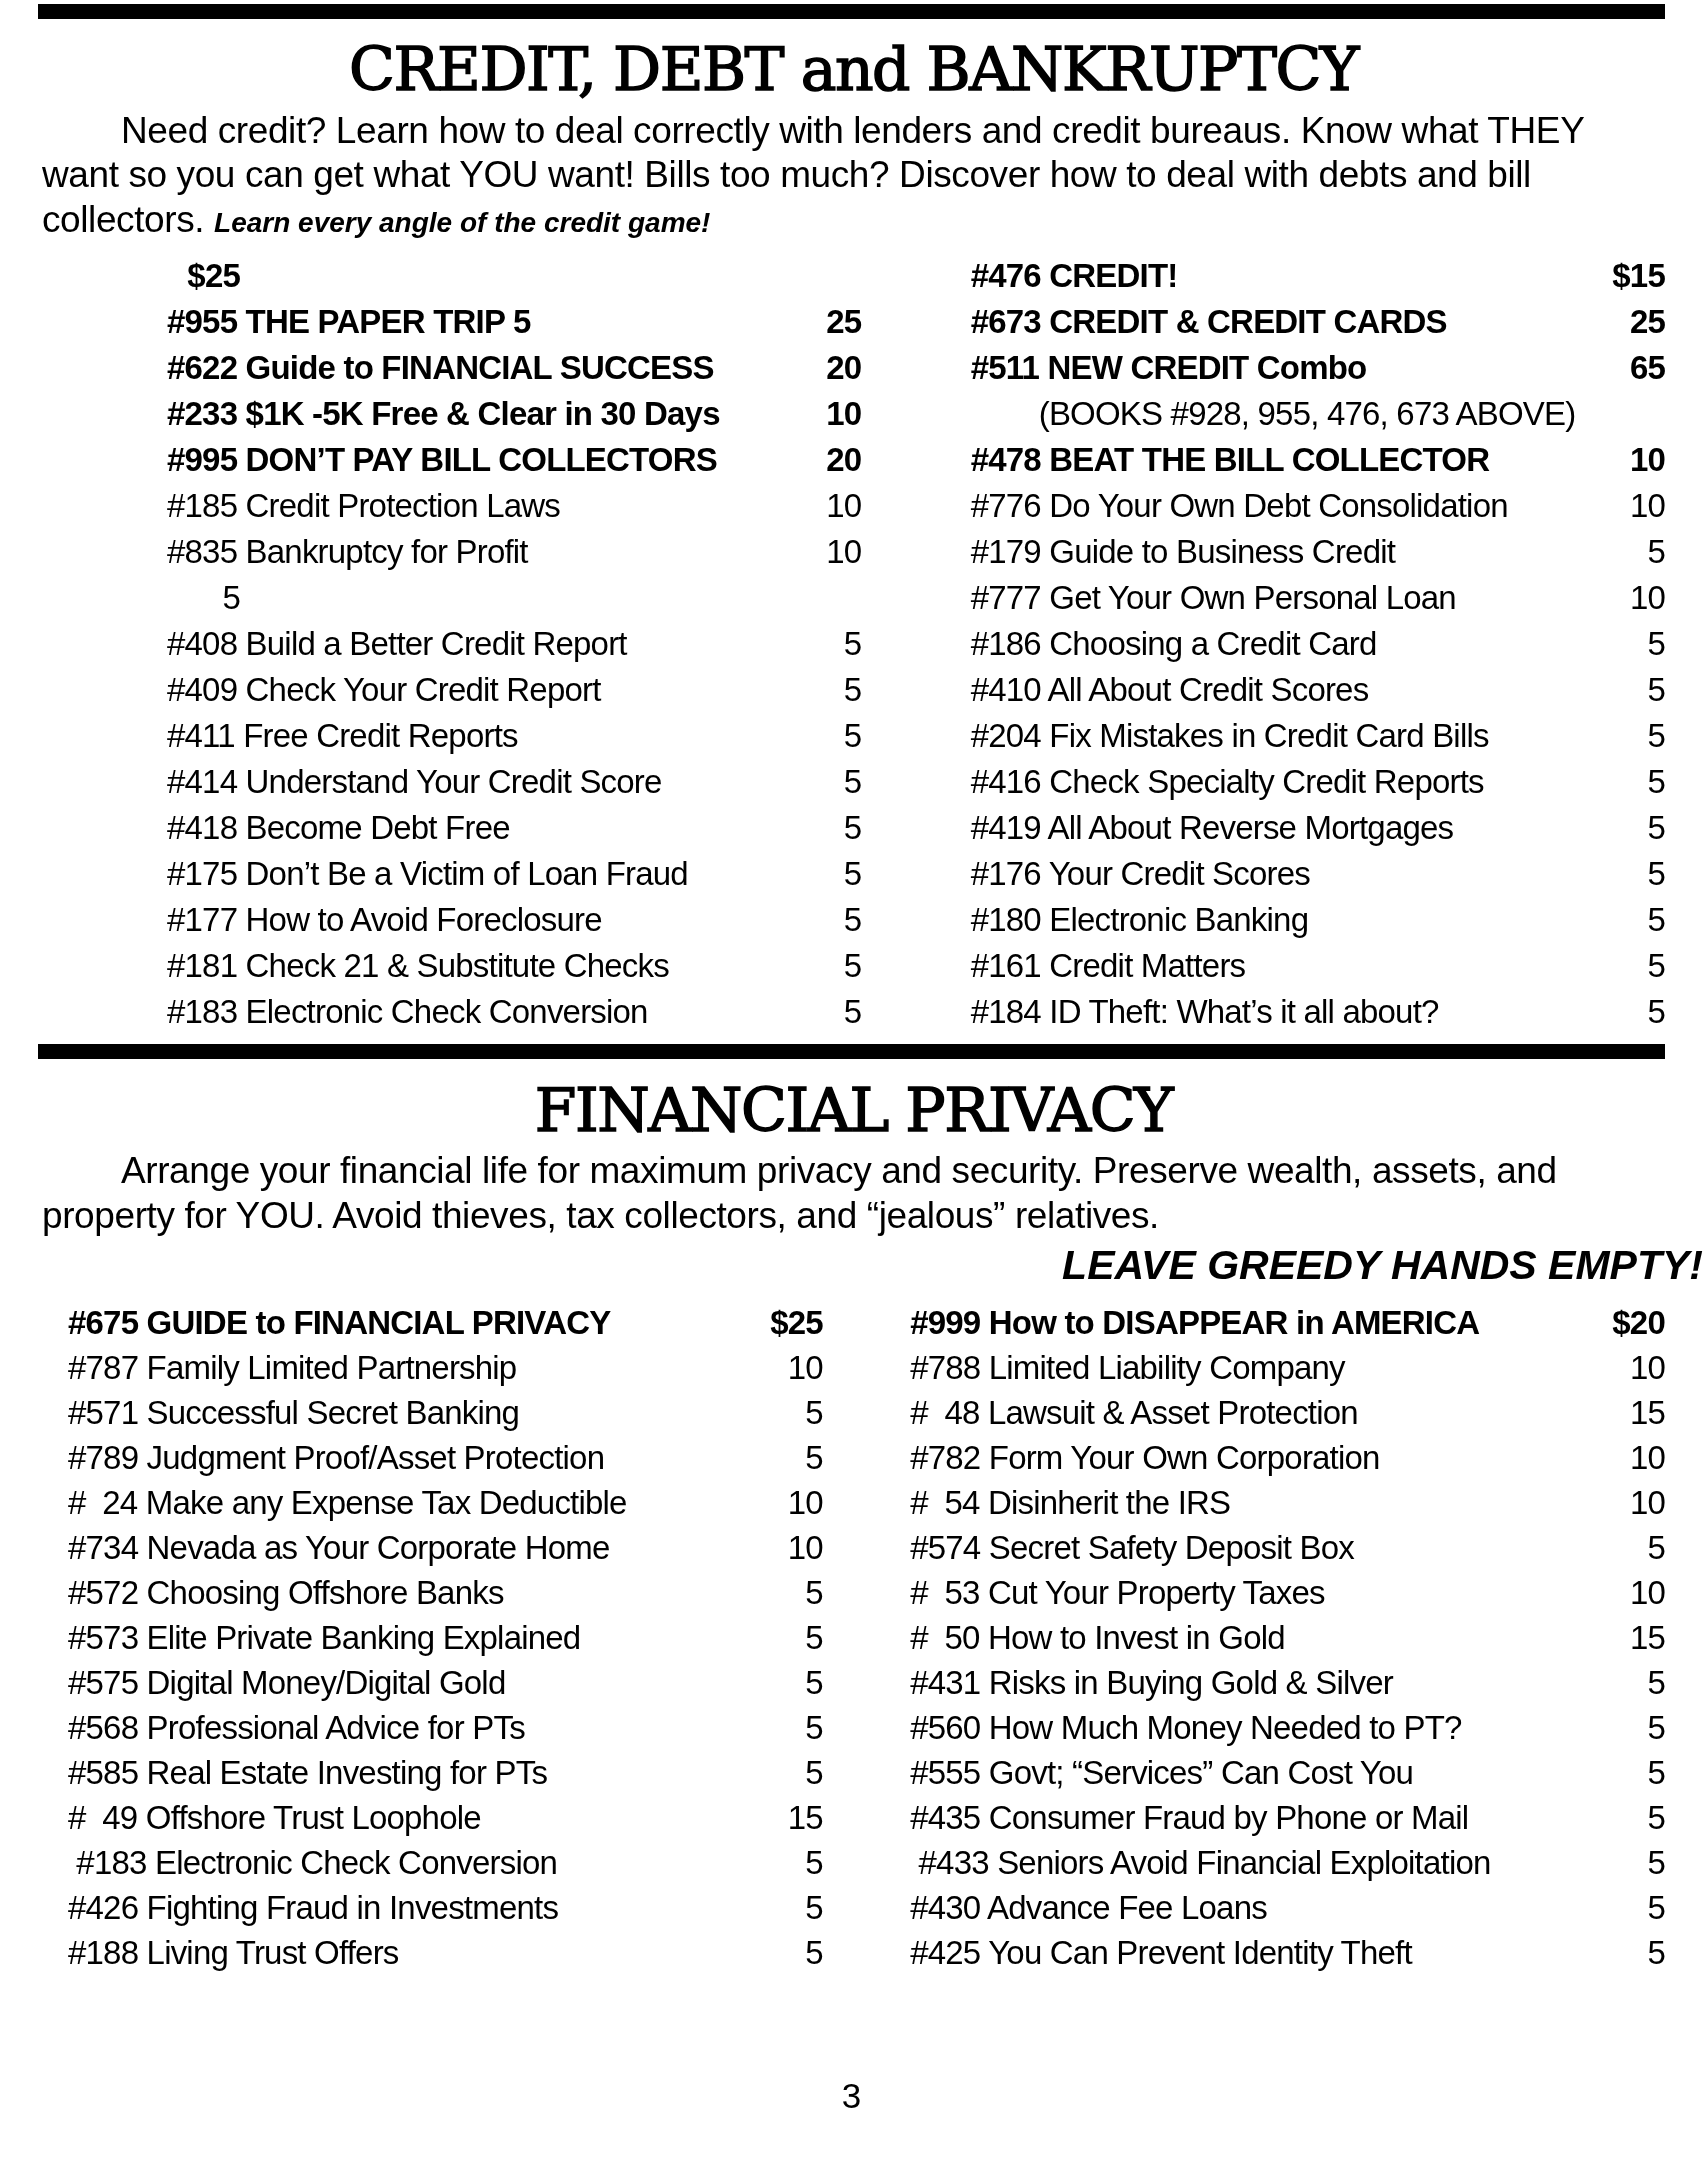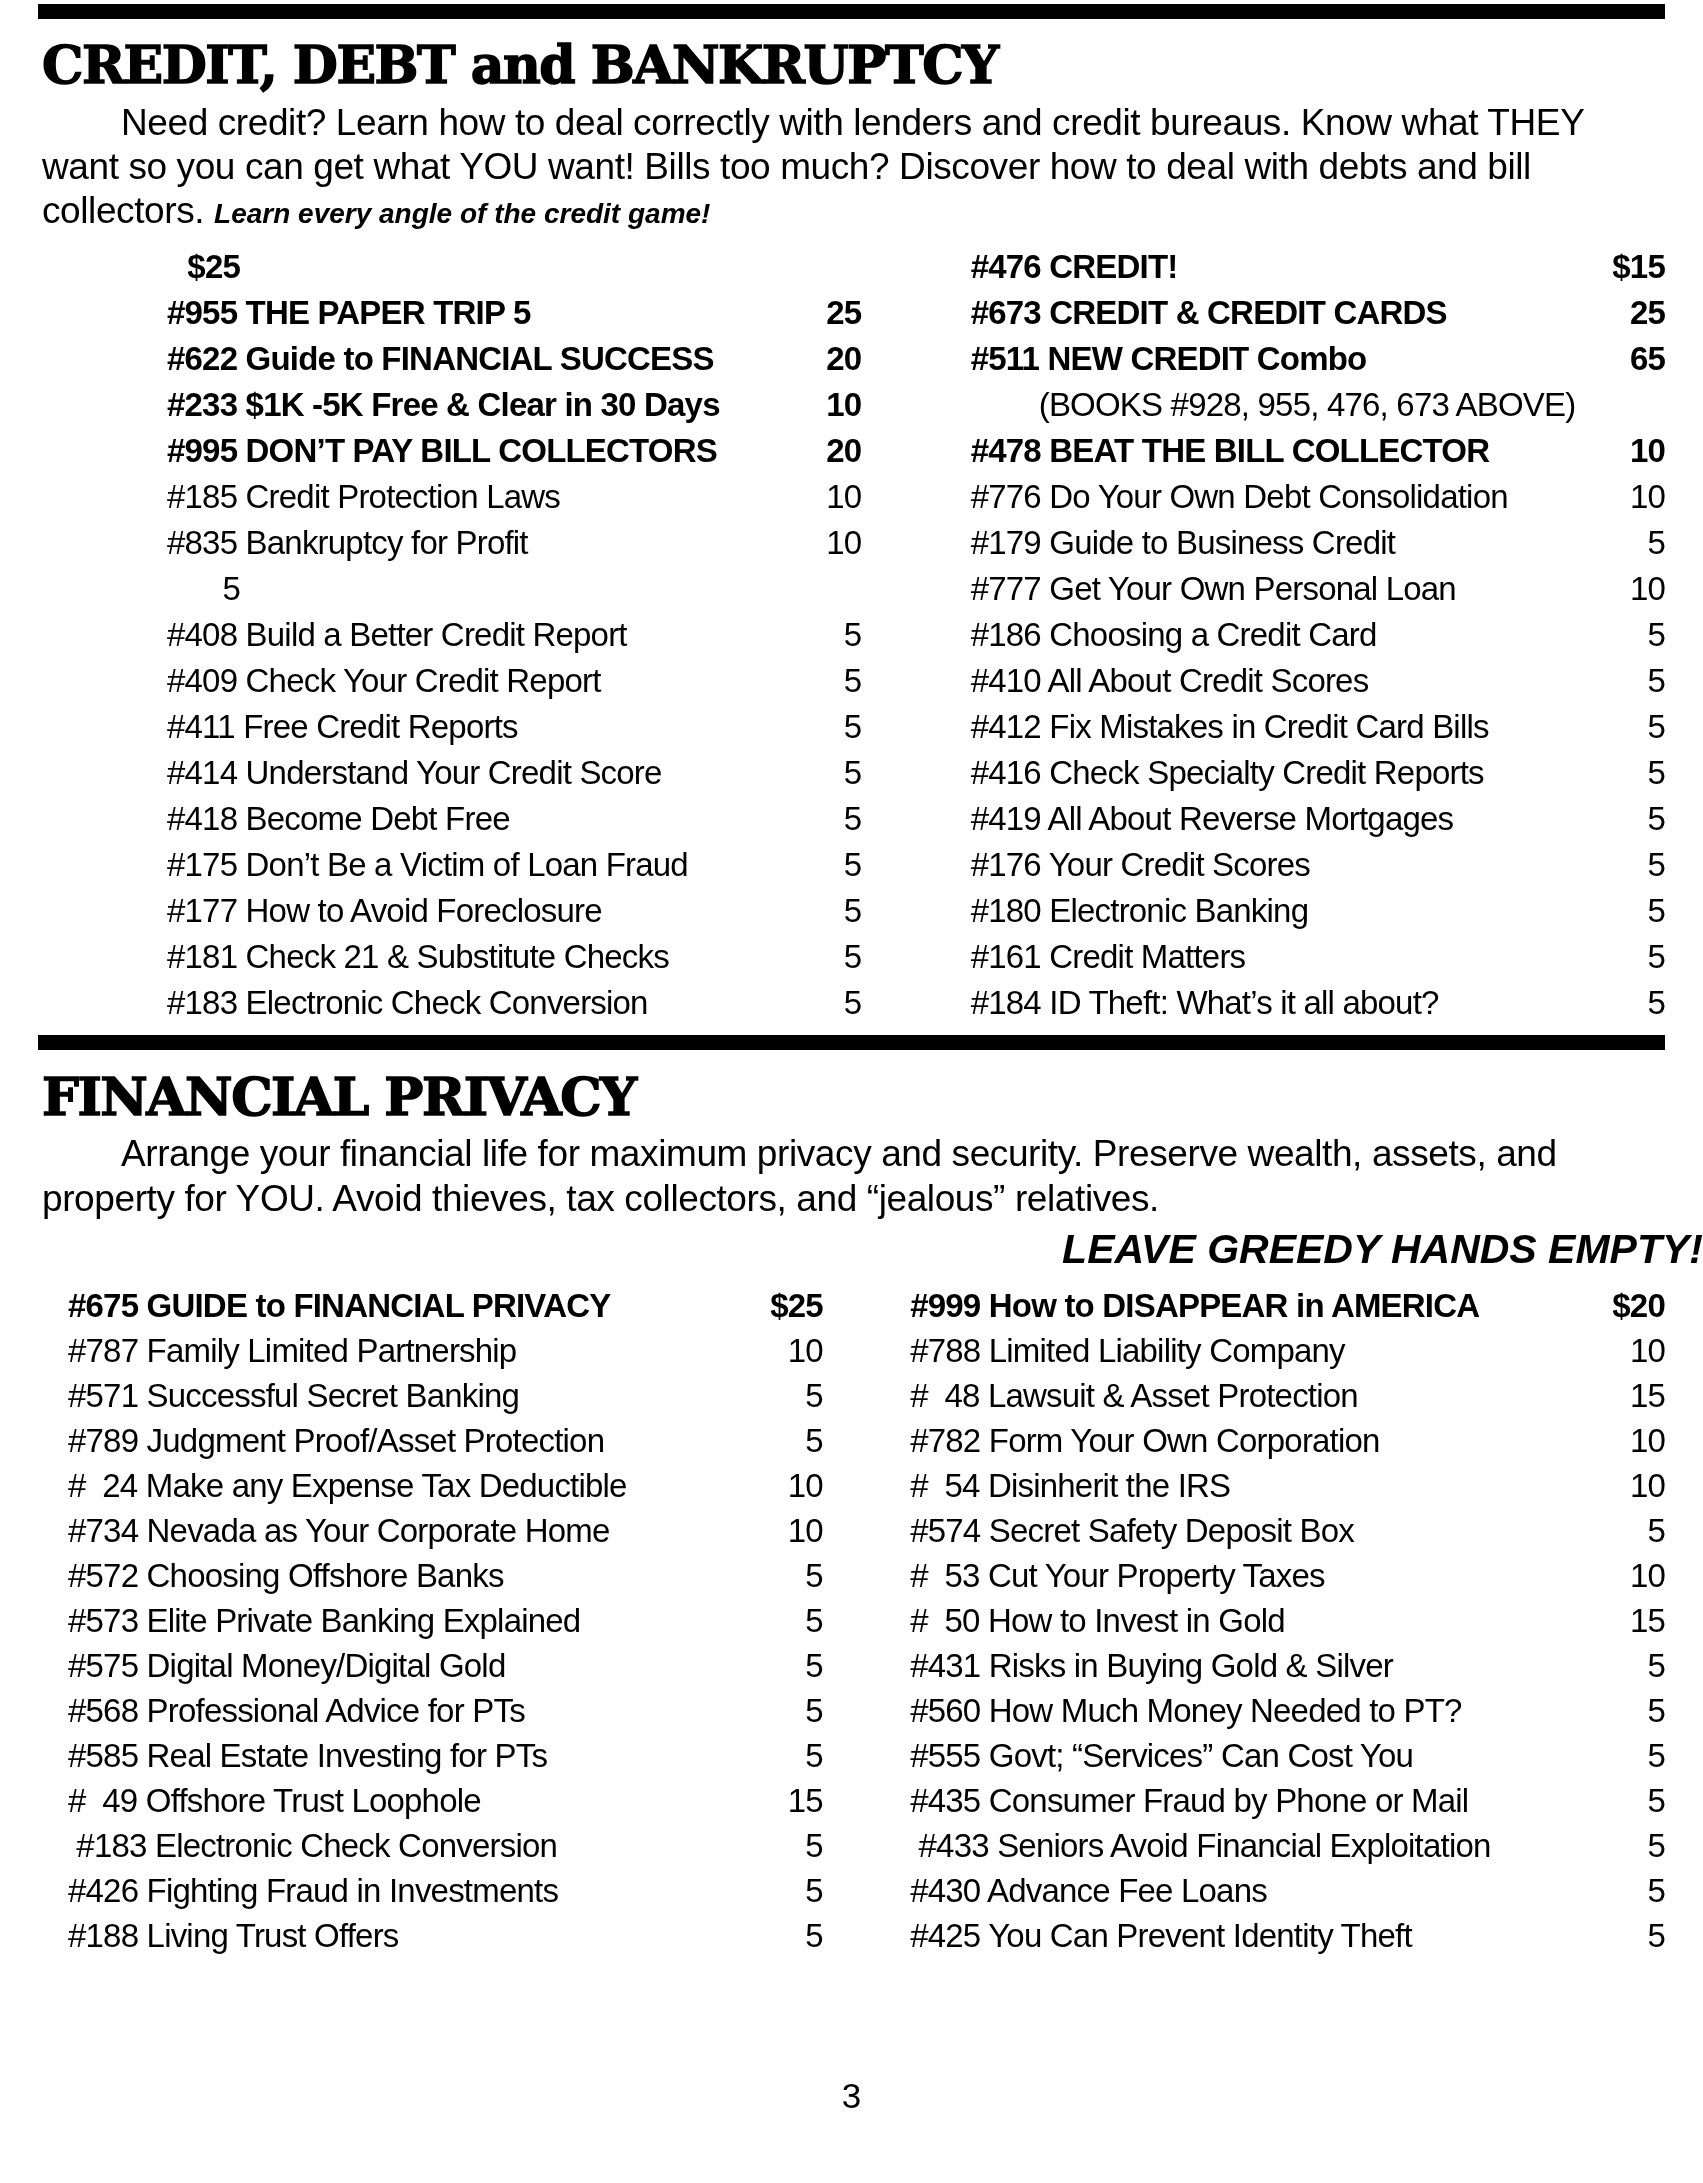--- a/index.html
+++ b/index.html
@@ -4,23 +4,24 @@
 <style>
   html, body { margin:0; padding:0; background:#ffffff; }
   body {
     width:1703px; height:2183px; position:relative; overflow:hidden;
     color:#000; font-family:"Liberation Sans", sans-serif;
   }
   .topbar, .divider { height:15px; background:#000; margin:0 38px; }
   .topbar { margin-top:3.8px; }
   .divider { margin-top:9px; }
   h1 {
-    font-family:"DejaVu Serif", serif; font-weight:700;
-    font-size:52px; line-height:1.05; letter-spacing:-1.5px;
+    font-family:"DejaVu Serif", serif; font-weight:400;
+    font-size:60px; line-height:1.05; letter-spacing:-1.5px;
     margin:19.7px 38px 7.6px 42px;
+    text-align:center;
     -webkit-text-stroke:1.5px currentColor;
   }
   .intro {
     font-size:37px; line-height:1.2; letter-spacing:-0.4px;
     margin:4.5px 45px 0 42px; text-indent:79px;
   }
   .intro .em { font-weight:bold; font-style:italic; font-size:28px; letter-spacing:0; }
   .tagline {
     text-align:right; font-weight:bold; font-style:italic;
     font-size:41px; margin:4.5px 0 9px 0;
@@ -157,21 +158,21 @@
         </div>
         <div class="row">
           <span class="t">#186 Choosing a Credit Card</span>
           <span class="p">5</span>
         </div>
         <div class="row">
           <span class="t">#410 All About Credit Scores</span>
           <span class="p">5</span>
         </div>
         <div class="row">
-          <span class="t">#412 Fix Mistakes in Credit Card Bills</span>
+          <span class="t">#204 Fix Mistakes in Credit Card Bills</span>
           <span class="p">5</span>
         </div>
         <div class="row">
           <span class="t">#416 Check Specialty Credit Reports</span>
           <span class="p">5</span>
         </div>
         <div class="row">
           <span class="t">#419 All About Reverse Mortgages</span>
           <span class="p">5</span>
         </div>

